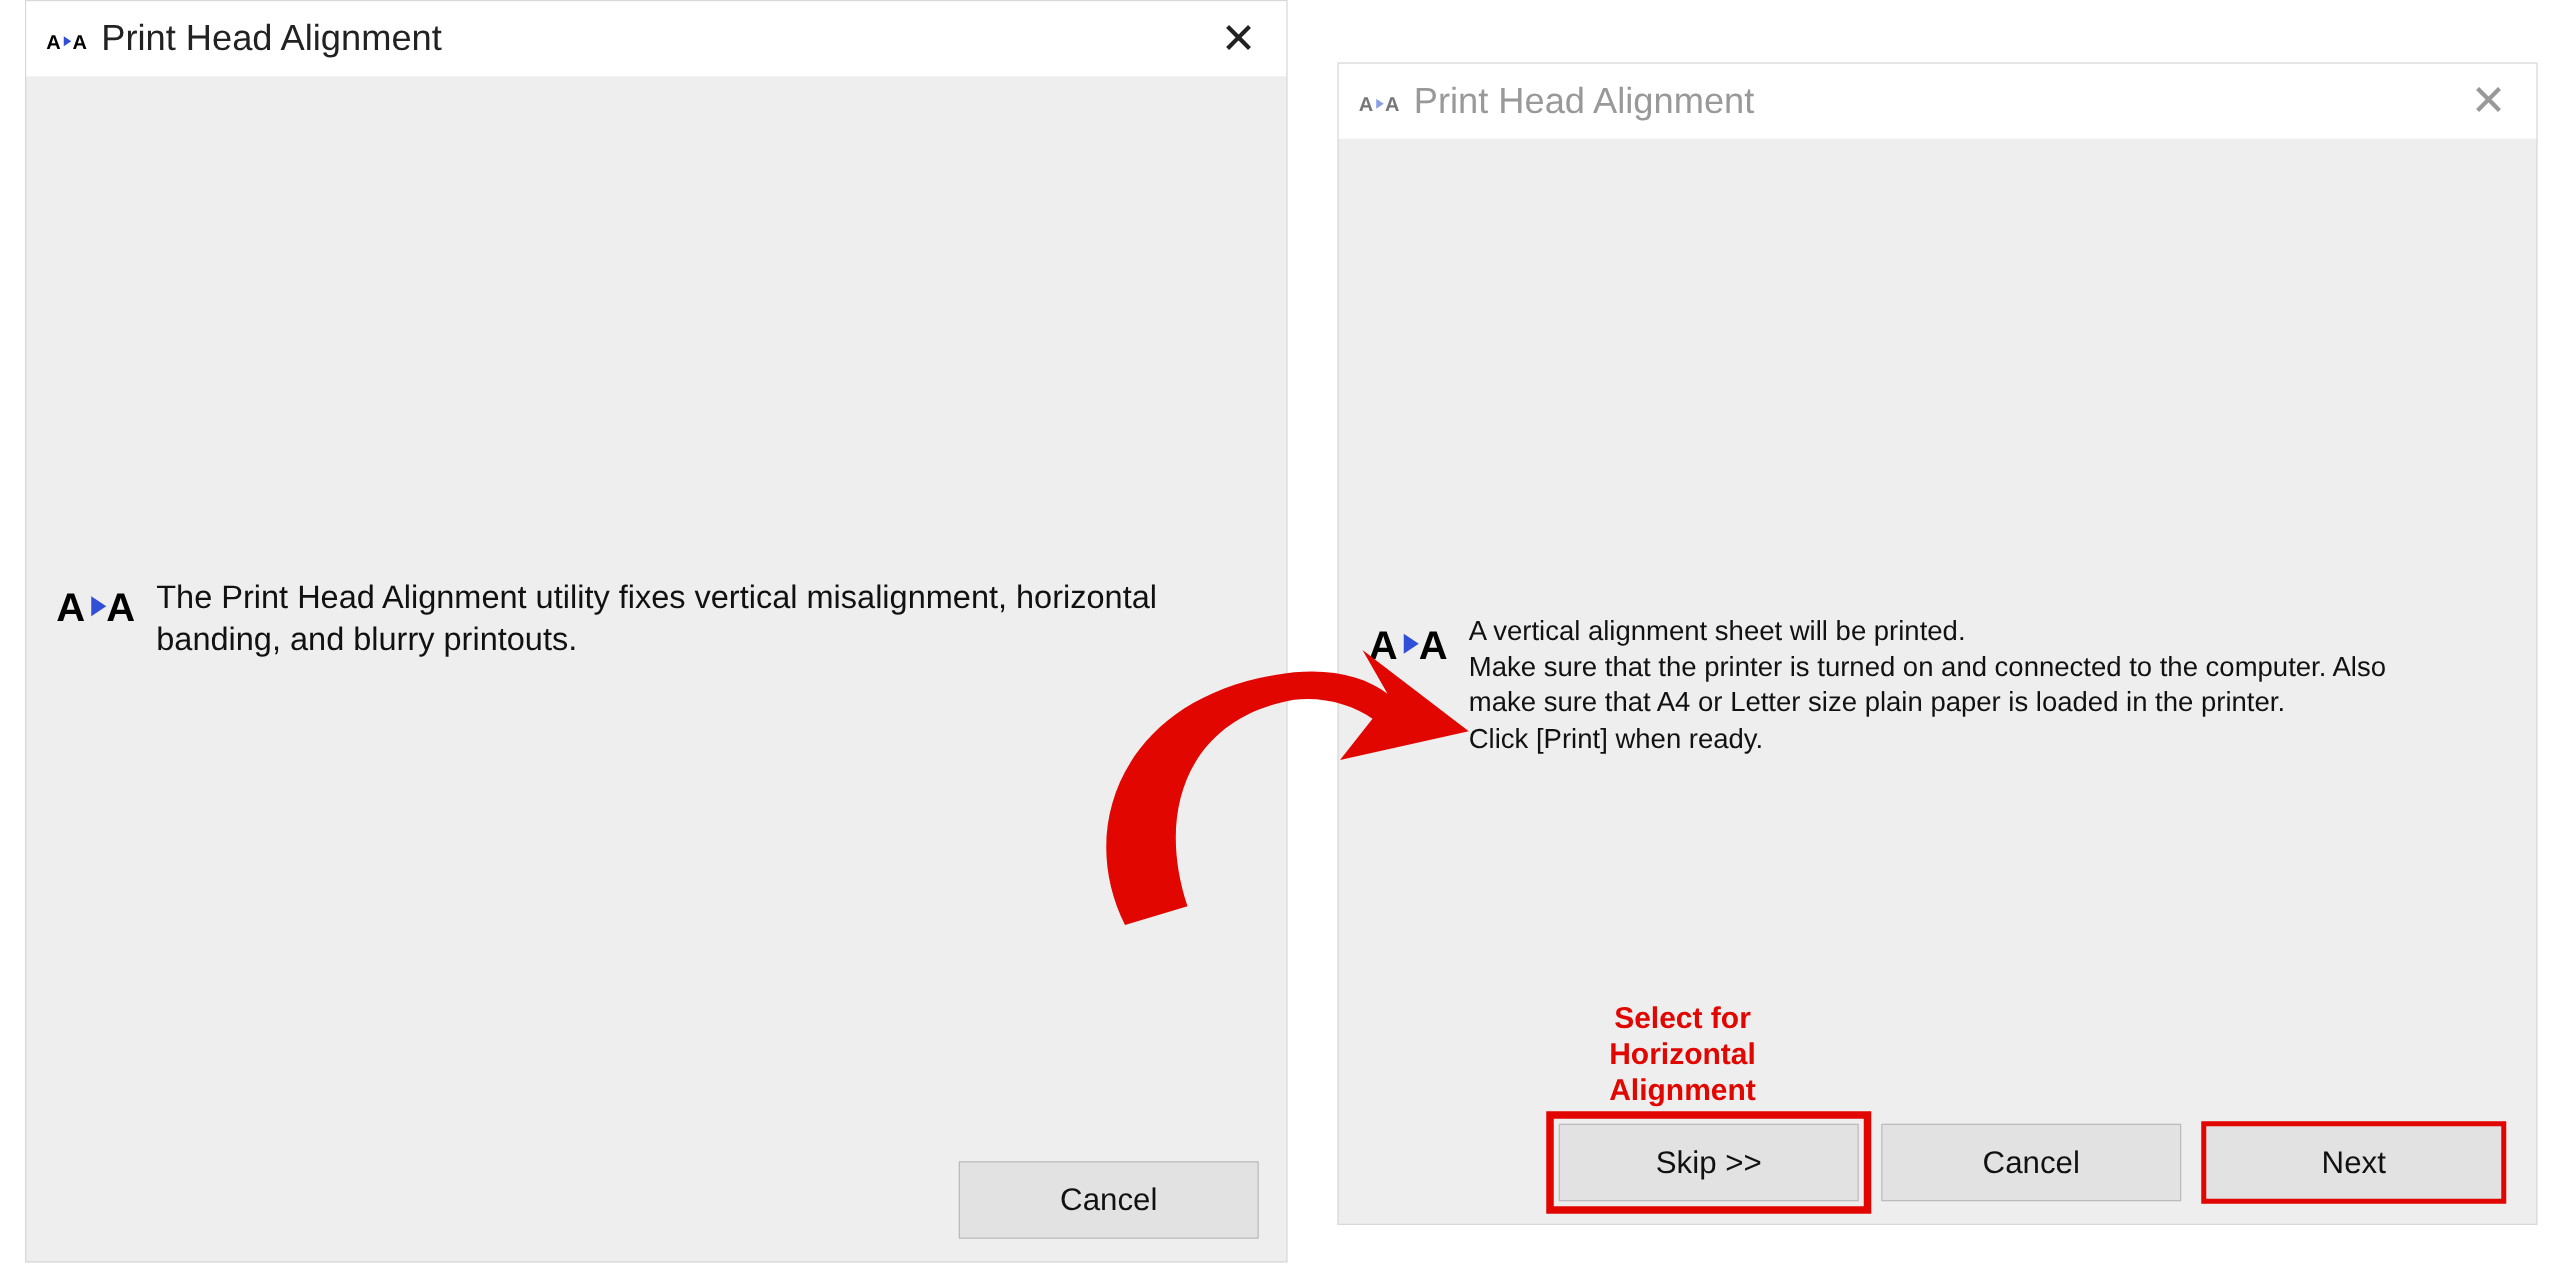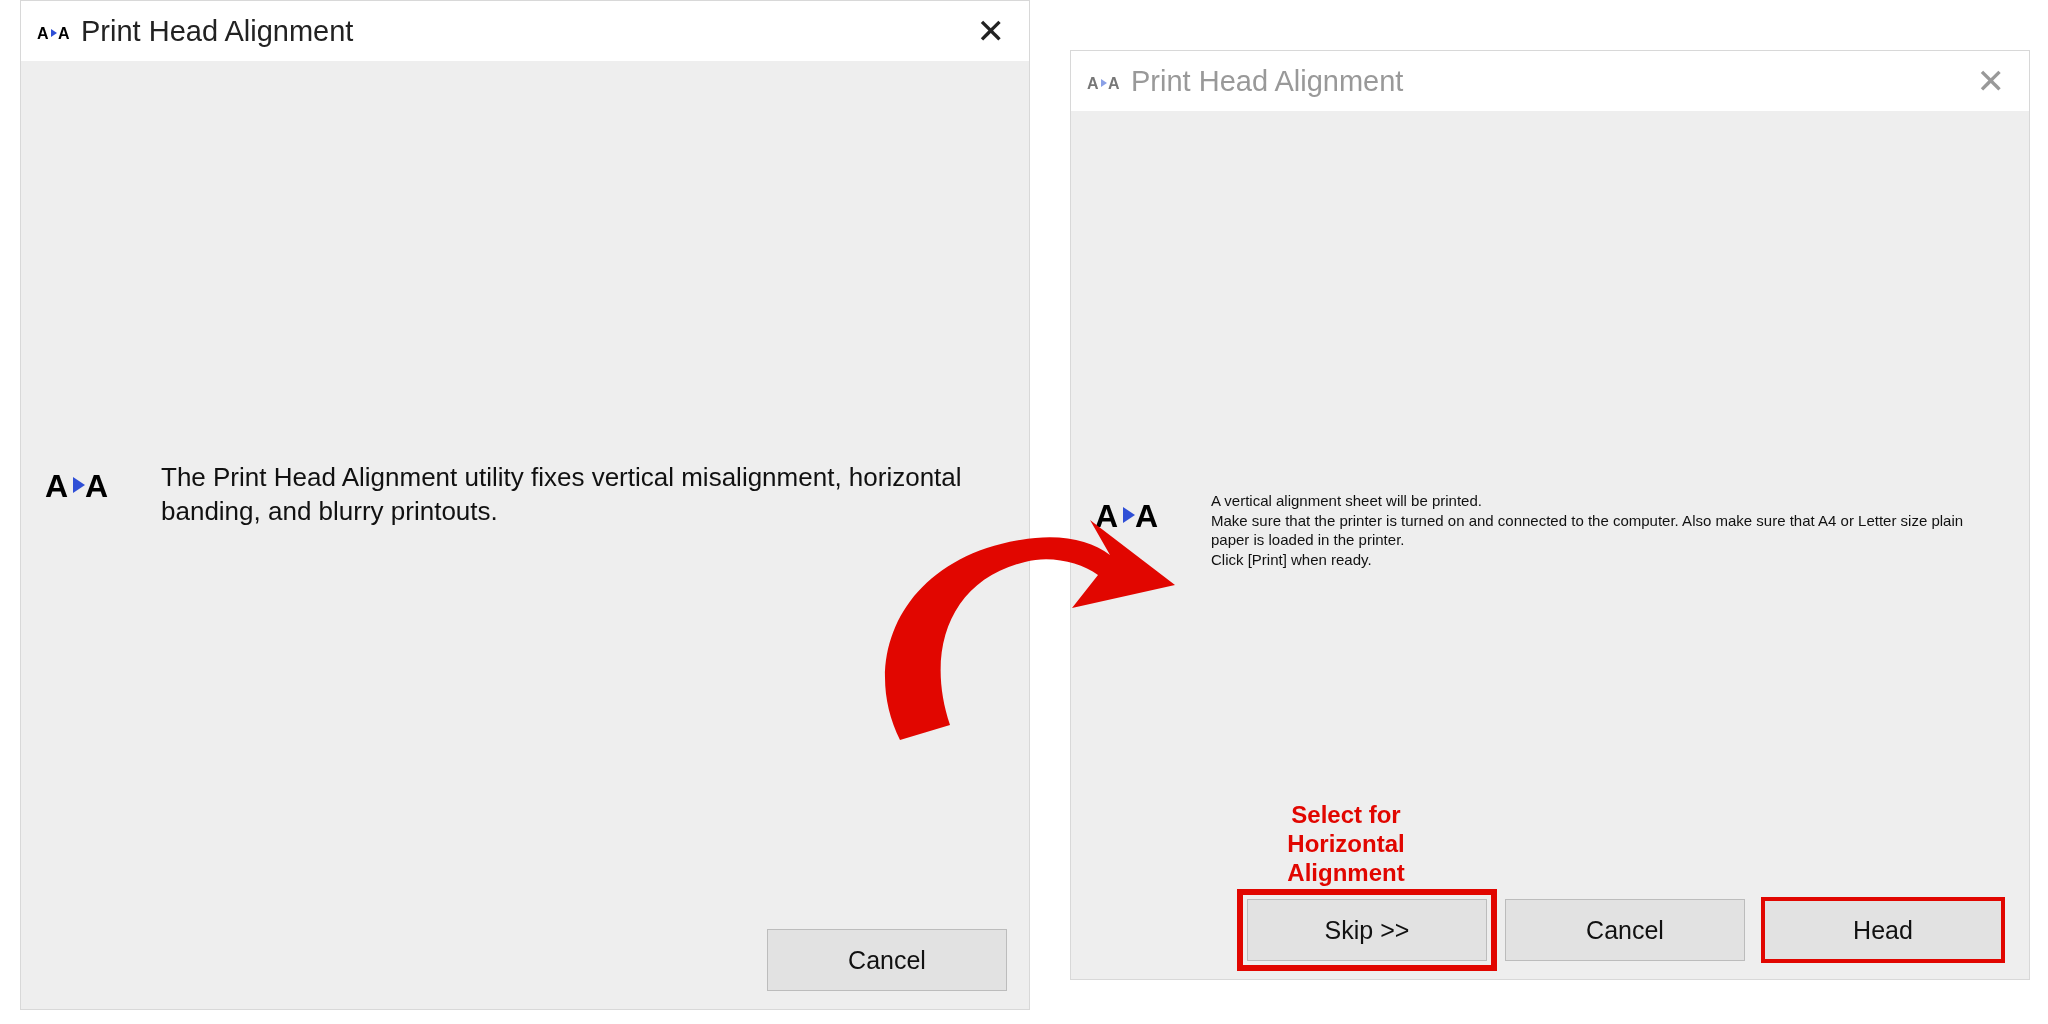--- a/index.html
+++ b/index.html
@@ -69,24 +69,23 @@
     .dialog-right .content-row { top: 380px; }
     .ava-icon {
       flex: 0 0 auto;
       margin-top: 4px;
     }
     .msg {
       font-size: 26px;
       color: #111;
       line-height: 1.3;
       max-width: 820px;
-      margin-left: 36px;
     }
     .dialog-right .msg {
-      font-size: 15px;
+      font-size: 22px;
       max-width: 760px;
     }
     .footer {
       position: absolute;
       bottom: 18px;
       right: 22px;
       display: flex;
       gap: 14px;
     }
     .dialog-right .footer { right: 26px; gap: 18px; }
@@ -195,21 +194,21 @@
 Click [Print] when ready.</div>
     </div>
 
     <div class="annotation" style="left:175px; top:690px; width:200px;">Select for
 Horizontal
 Alignment</div>
 
     <div class="footer">
       <button class="btn highlight-red-thick">Skip &gt;&gt;</button>
       <button class="btn">Cancel</button>
-      <button class="btn highlight-red">Head</button>
+      <button class="btn highlight-red">Next</button>
     </div>
   </div>
 </div>
 
 <div class="arrow-wrap">
   <svg viewBox="0 0 340 260" width="340" height="260">
     <path d="M 60 240
              C 20 160, 60 60, 180 40
              C 220 33, 250 40, 270 55
              L 250 20

